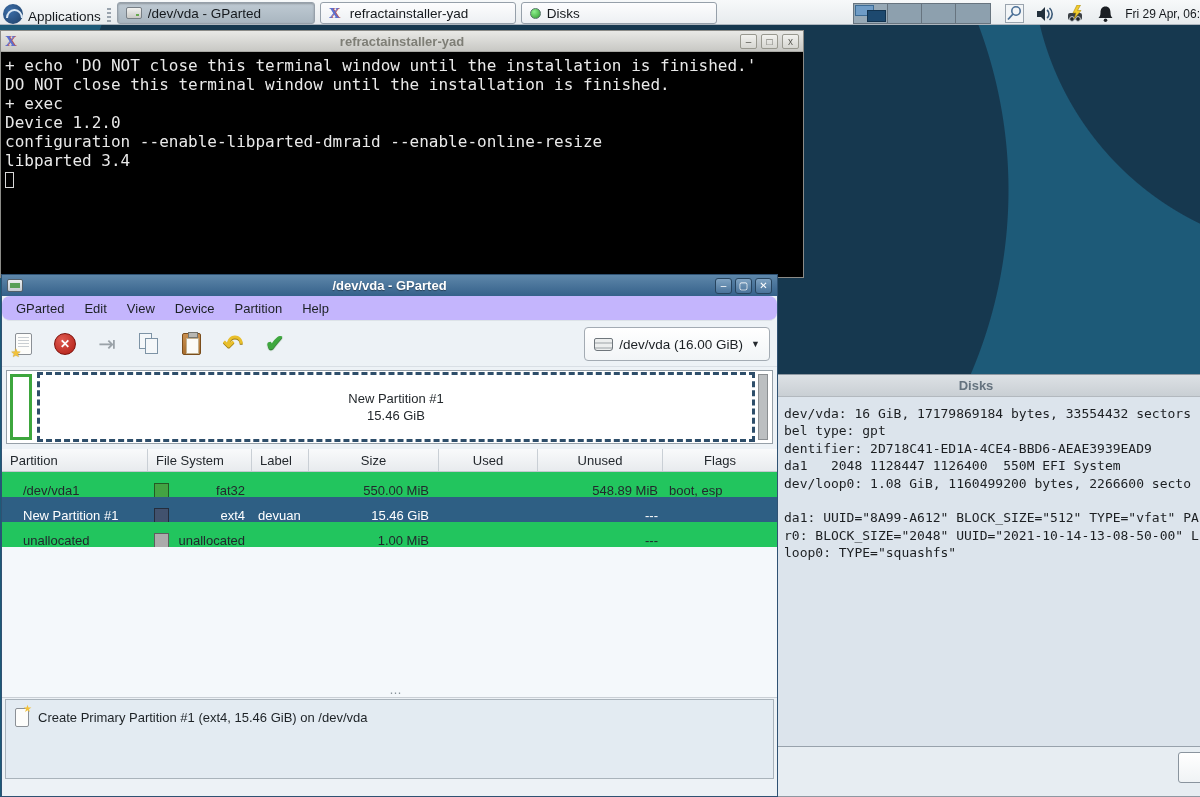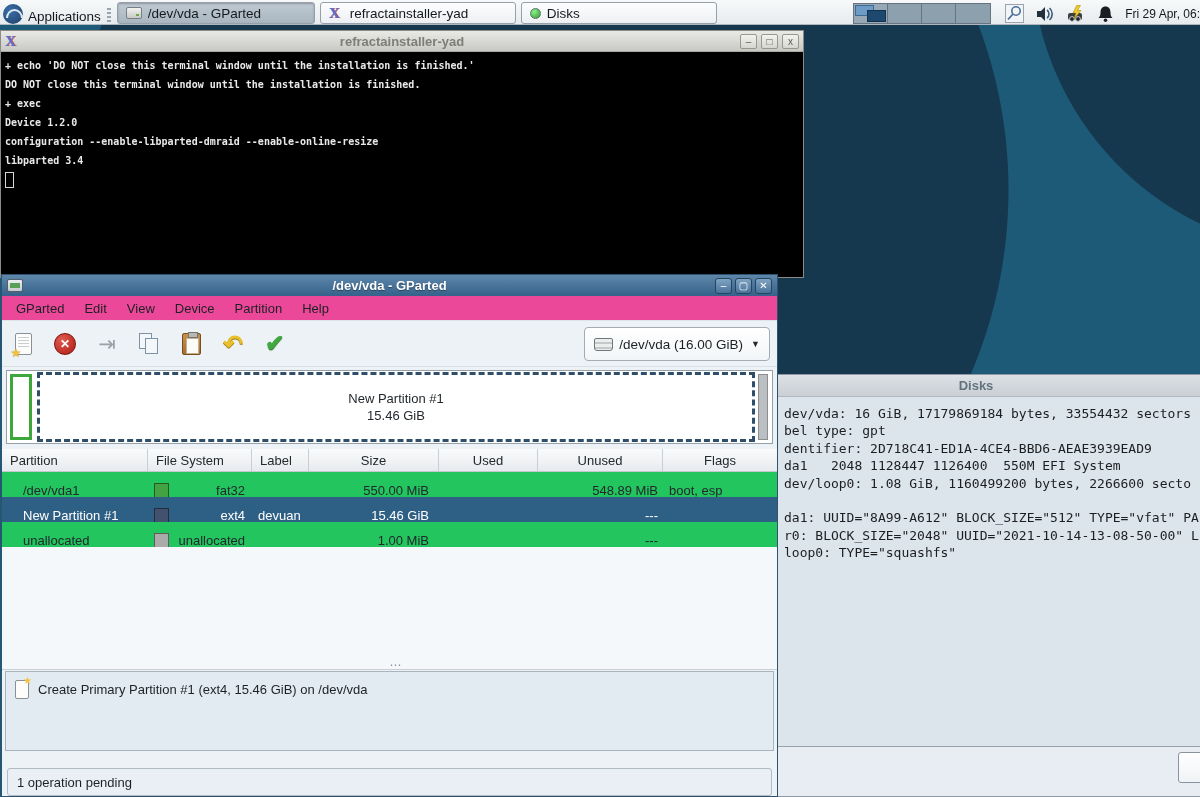--- a/index.html
+++ b/index.html
@@ -53,39 +53,39 @@
   
   .terminal { left:0; top:30px; width:804px; height:248px; z-index:10;
     border:1px solid #8b8b87; background:#000; }
   .term-titlebar { height:21px; background:linear-gradient(#e9e9e6,#c8c8c4); border-bottom:1px solid #a9a9a4;
     display:flex; align-items:center; position:relative; }
   .term-title { position:absolute; left:0; right:0; text-align:center; font-size:13px; font-weight:bold; color:#7e7e76; }
   .term-btns { margin-left:auto; display:flex; gap:4px; padding-right:4px; z-index:1; }
   .term-btn { width:17px; height:15px; border:1px solid #98988f; border-radius:2px;
     background:linear-gradient(#f2f2ef,#d6d6d1); color:#5c5c55; font-size:10px; }
   .term-body { padding:4px 4px; }
-  .tline { font-family:"DejaVu Sans Mono", monospace; font-size:10px; line-height:19px;
-    color:#e9e9e9; white-space:pre;font-weight:bold; }
+  .tline { font-family:"DejaVu Sans Mono", monospace; font-size:16px; line-height:19px;
+    color:#e9e9e9; white-space:pre; }
   .cursor-block { display:inline-block; width:9px; height:16px; border:1px solid #d8d8d8; margin-top:2px; }
 
   
   .gparted { left:1px; top:274px; width:777px; height:523px; z-index:20;
     border:1px solid #2f5273; background:#edf2f6; display:flex; flex-direction:column; }
   .gp-titlebar { height:21px; flex:none; background:linear-gradient(#5e87aa,#35618a);
     display:flex; align-items:center; position:relative; }
   .gp-title { position:absolute; left:0; right:0; text-align:center; font-size:13px; font-weight:bold;
     color:#fff; text-shadow:0 1px 1px rgba(0,0,0,.4); }
   .gp-icon { width:16px; height:13px; margin-left:5px; z-index:1; border:1px solid #54606a; border-radius:2px;
     background:linear-gradient(#eceff1,#c3cad0); position:relative; }
   .gp-icon::after { content:""; position:absolute; left:2px; top:3px; width:10px; height:5px; background:#58a058; }
   .gp-btns { margin-left:auto; display:flex; gap:3px; padding-right:5px; z-index:1; }
   .gp-btn { width:17px; height:16px; border:1px solid #27445e; border-radius:3px;
     background:linear-gradient(#7fa3c2,#4a739a); color:#fff; font-size:10px; }
   .gp-menubar { height:25px; flex:none; display:flex; align-items:center; padding-left:4px;
-    background:#ec4899; border-bottom:1px solid #dde3e8; }
+    background:#c4b5fd; border-bottom:1px solid #dde3e8;border-radius:8px; }
   .menu-item { font-size:13px; color:#1c2125; padding:3px 10px; }
   .gp-toolbar { height:46px; flex:none; display:flex; align-items:center; background:#edf2f6;
     border-bottom:1px solid #d9dfe5; position:relative; }
   .tool-slot { width:42px; display:flex; align-items:center; justify-content:center; }
   .ico-new { width:17px; height:22px; background:#fdfdfb; border:1px solid #8b9096; border-radius:2px; position:relative; }
   .ico-new::before { content:"★"; position:absolute; left:-5px; bottom:-6px; font-size:12px; color:#f2c23c;
     text-shadow:0 0 1px #a67c00; }
   .ico-new::after { content:""; position:absolute; left:2px; top:3px; right:2px; height:10px;
     background:repeating-linear-gradient(#c9ced2 0 1px, rgba(0,0,0,0) 1px 3px); }
   .ico-delete { width:22px; height:22px; border-radius:50%; background:radial-gradient(circle at 35% 30%, #e05a50, #b01d14);
@@ -318,23 +318,20 @@
       <span class="cell"></span>
     </div>
   </div>
   <div class="table-filler"></div>
 
   <div class="ops-pane">
     <span class="ops-icon"></span>
     <span class="ops-text">Create Primary Partition #1 (ext4, 15.46 GiB) on /dev/vda</span>
   </div>
   <div class="gp-spacer"></div>
-  <div class="gp-statusbar">
-    <span>1 operation pending</span>
-  </div>
 </div>
 
 <div class="panel">
   <span class="devuan-logo"></span>
   <span class="apps-label">Applications</span>
   <span class="panel-grip"></span>
 
   <span class="task-btn active" style="width:198px;">
     <span class="mini-drive"></span>
     <span class="tlabel">/dev/vda - GParted</span>

